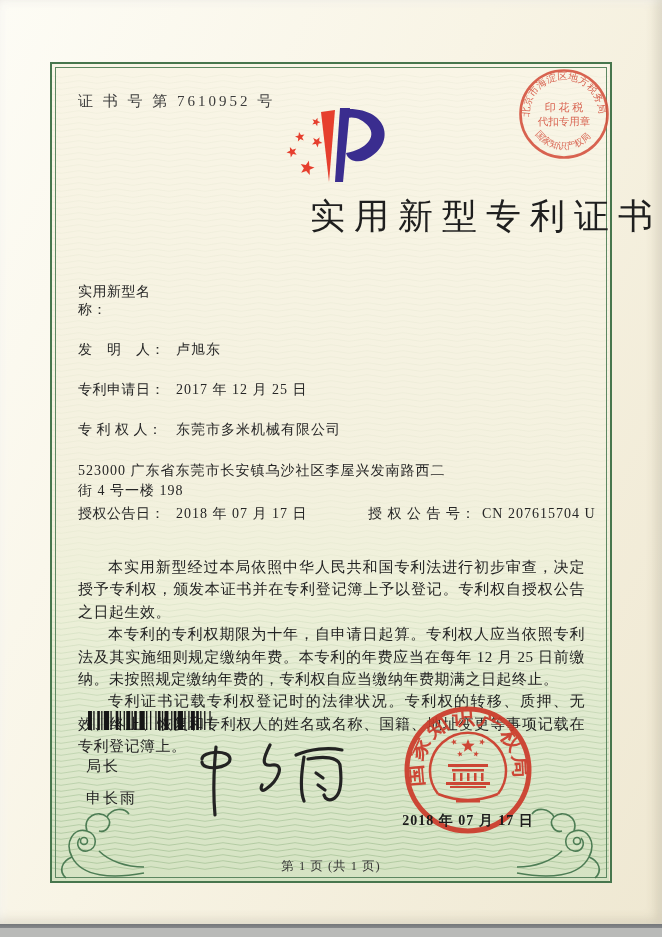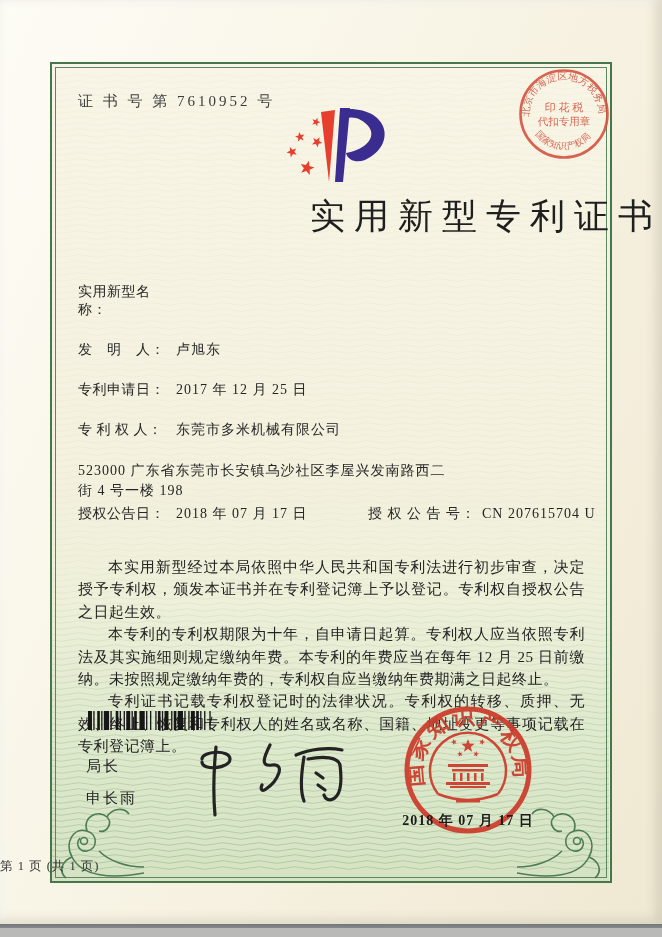--- a/index.html
+++ b/index.html
@@ -32,21 +32,21 @@
   .body-text{position:absolute;left:78px;top:556px;width:507px;z-index:3;
     font-size:15px;line-height:22.4px;color:#232323;text-align:justify}
   .body-text p{margin:0;text-indent:2em;letter-spacing:.5px}
   #barcode{position:absolute;left:88px;top:711px;z-index:3}
   .officer{position:absolute;left:86px;top:757px;z-index:3;font-size:15px;color:#222;letter-spacing:2px}
   .officer .name{margin-top:13px}
   .signature{position:absolute;left:178px;top:733px;z-index:4}
   .seal{position:absolute;left:398px;top:700px;z-index:3;opacity:.92}
   .seal-date{position:absolute;left:386px;top:812px;width:164px;text-align:center;z-index:4;
     font-size:14px;font-weight:600;letter-spacing:1px;color:#1c1c1c}
-  .page-footer{position:absolute;left:0;width:662px;top:858px;
+  .page-footer{position:absolute;left:0;width:662px;top:858px;text-align:center;
     font-size:12.5px;color:#333;z-index:3;letter-spacing:1px}
   .flourish{position:absolute;z-index:2}
   .flourish.right{transform:scaleX(-1)}
   svg text{font-family:"Liberation Serif","DejaVu Serif",serif}
 </style>
 </head>
 <body>
 
 <div class="scan">
   <div class="paper">

